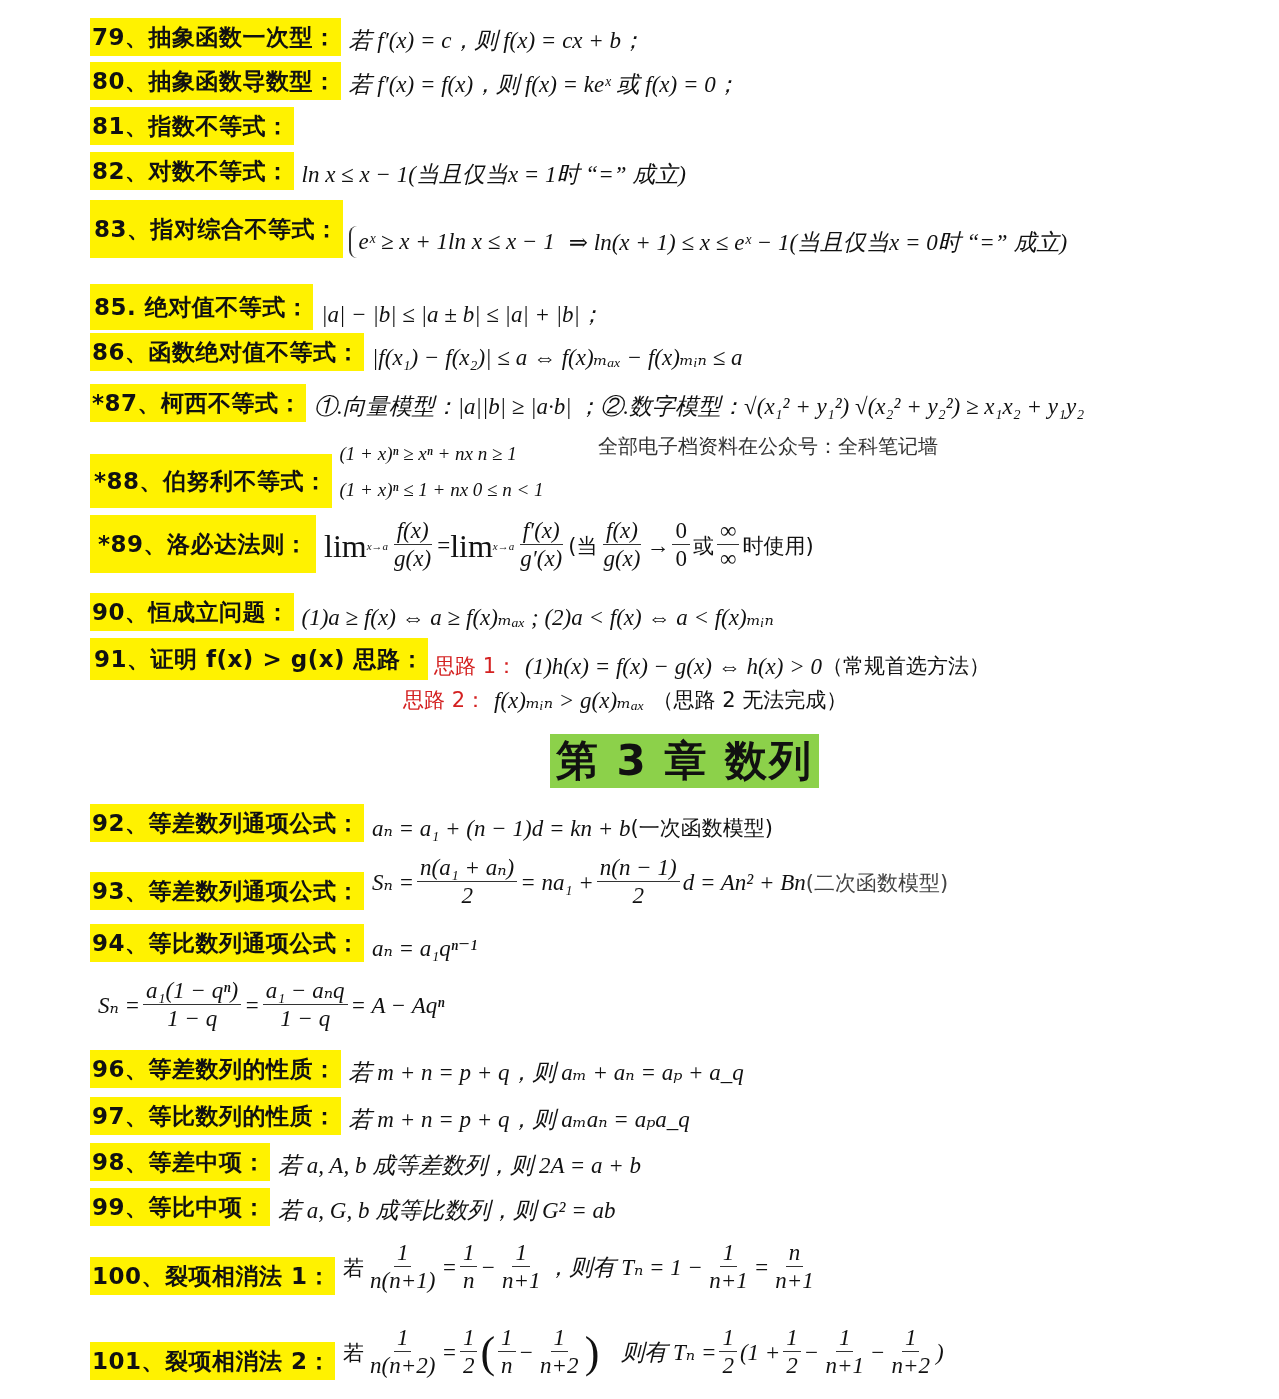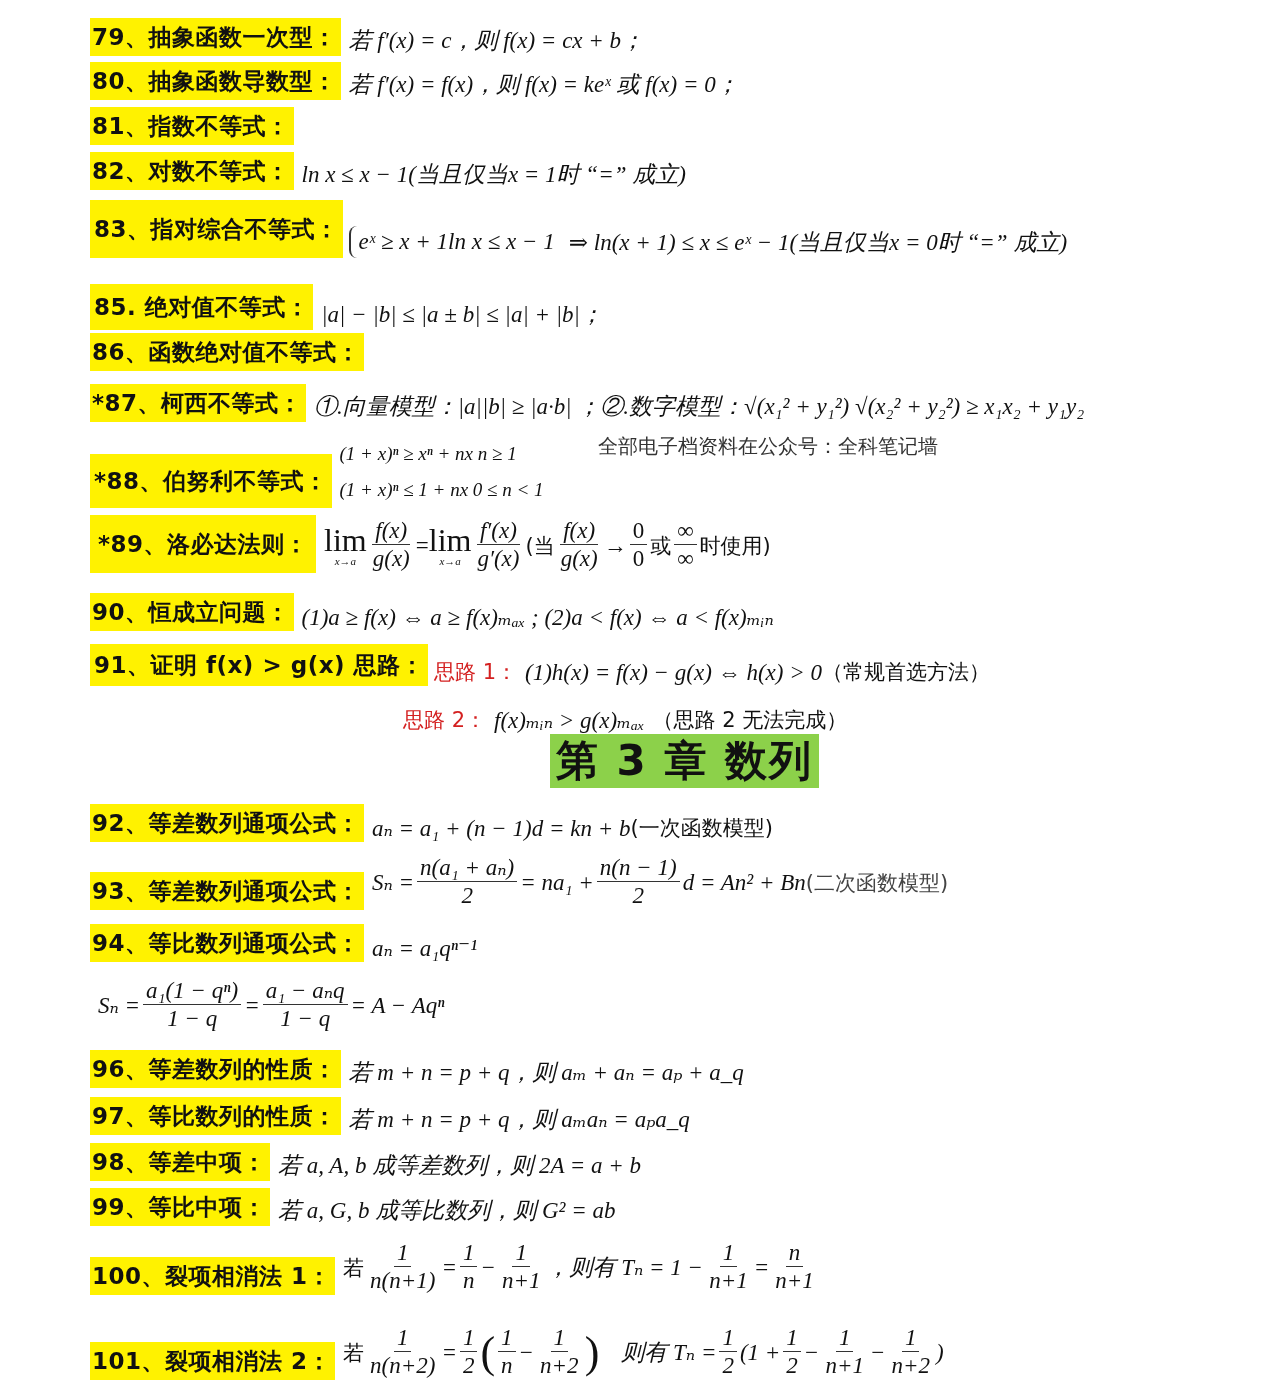--- a/index.html
+++ b/index.html
@@ -3,26 +3,26 @@
 <meta charset="utf-8">
 <style>
   html,body{margin:0;padding:0;background:#fff;}
   body{width:1279px;height:1399px;position:relative;overflow:hidden;
        font-family:"Liberation Serif","DejaVu Serif",serif;color:#111;}
   .row{position:absolute;left:90px;display:flex;align-items:flex-end;white-space:nowrap;}
   .lbl{background:#fff200;font-family:"DejaVu Sans","Liberation Sans",sans-serif;font-weight:bold;
        font-size:23px;padding:4px 4px 4px 2px;line-height:30px;letter-spacing:0.5px;color:#111;}
   .f{font-size:23px;font-style:italic;margin-left:8px;}
   .t{font-style:normal;font-family:"DejaVu Sans","Liberation Sans",sans-serif;font-size:21px;}
-  .red{color:#d42020;font-family:"DejaVu Sans","Liberation Sans",sans-serif;font-size:21px;font-style:normal;margin-top:20px;}
+  .red{color:#d42020;font-family:"DejaVu Sans","Liberation Sans",sans-serif;font-size:21px;font-style:normal;}
   .frac{display:inline-flex;flex-direction:column;align-items:center;vertical-align:middle;margin:0 3px;}
   .frac .n{border-bottom:1.5px solid #333;padding:0 3px;line-height:26px;}
   .frac .d{line-height:28px;padding:0 3px;}
   .sys{display:inline-flex;border-left:2px solid #333;border-radius:8px 0 0 8px;padding-left:8px;margin:0 6px;line-height:32px;}
-  .lim{display:inline-flex;flex-direction:column;align-items:center;vertical-align:middle;font-style:normal;font-size:32px;line-height:30px;}
+  .lim{display:inline-flex;flex-direction:row;align-items:center;vertical-align:middle;font-style:normal;font-size:32px;line-height:30px;}
   .lim small{font-size:11px;font-style:italic;line-height:12px;}
   .chapter{position:absolute;left:506px;top:734px;background:#8cd14a;font-family:"DejaVu Sans","Liberation Sans",sans-serif;
            font-weight:bold;font-size:42px;padding:2px 6px;line-height:50px;color:#111;letter-spacing:2px;margin-left:44px;}
   .note{position:absolute;left:598px;top:433px;font-family:"DejaVu Sans","Liberation Sans",sans-serif;font-size:20px;color:#333;}
 </style>
 </head>
 <body>
 
 <div class="row" style="top:18px">
   <span class="lbl">79、抽象函数一次型：</span>
@@ -52,20 +52,21 @@
   <span class="f">⇒ ln(x + 1) ≤ x ≤ eˣ − 1(当且仅当x = 0时 “=” 成立)</span>
 </div>
 
 <div class="row" style="top:284px">
   <span class="lbl" style="padding:8px 4px">85. 绝对值不等式：</span>
   <span class="f">|a| − |b| ≤ |a ± b| ≤ |a| + |b|；</span>
 </div>
 
 <div class="row" style="top:333px">
   <span class="lbl">86、函数绝对值不等式：</span>
+  <span class="f">|f(x₁) − f(x₂)| ≤ a ⇔ f(x)ₘₐₓ − f(x)ₘᵢₙ ≤ a</span>
 </div>
 
 <div class="row" style="top:384px">
   <span class="lbl">*87、柯西不等式：</span>
   <span class="f">①.向量模型：|a||b| ≥ |a·b| ；②.数字模型：√(x₁² + y₁²) √(x₂² + y₂²) ≥ x₁x₂ + y₁y₂</span>
 </div>
 
 <div class="row" style="top:436px">
   <span class="lbl" style="padding:12px 4px">*88、伯努利不等式：</span>
   <span class="f" style="display:inline-flex;flex-direction:column;font-size:19px;line-height:36px;">

